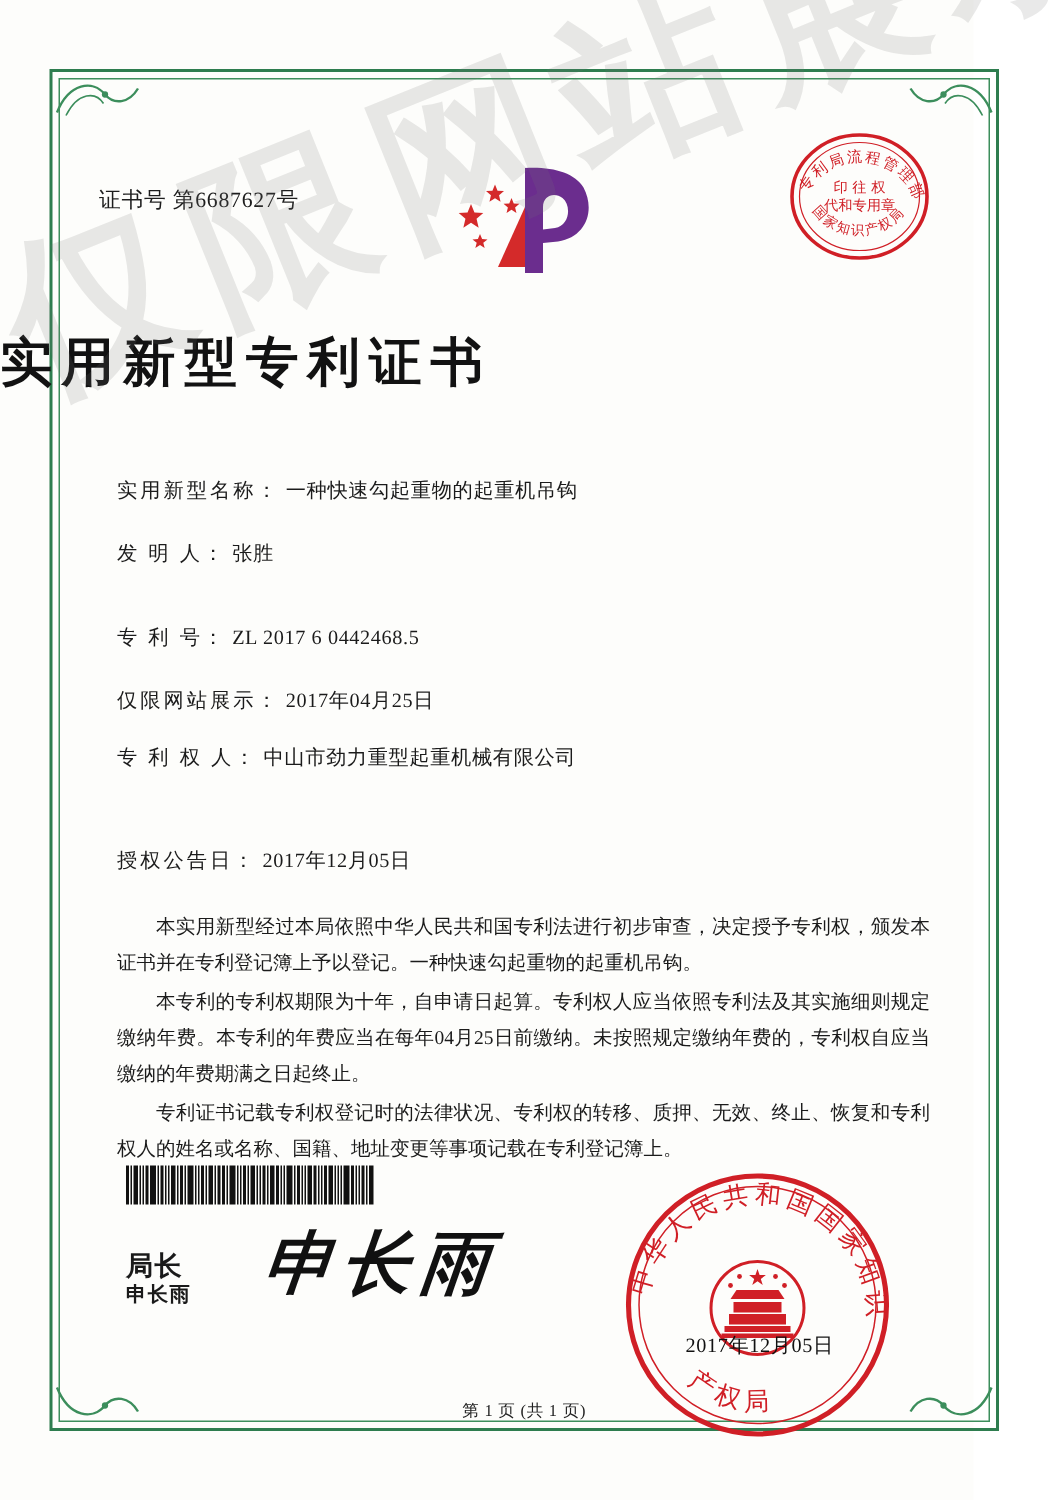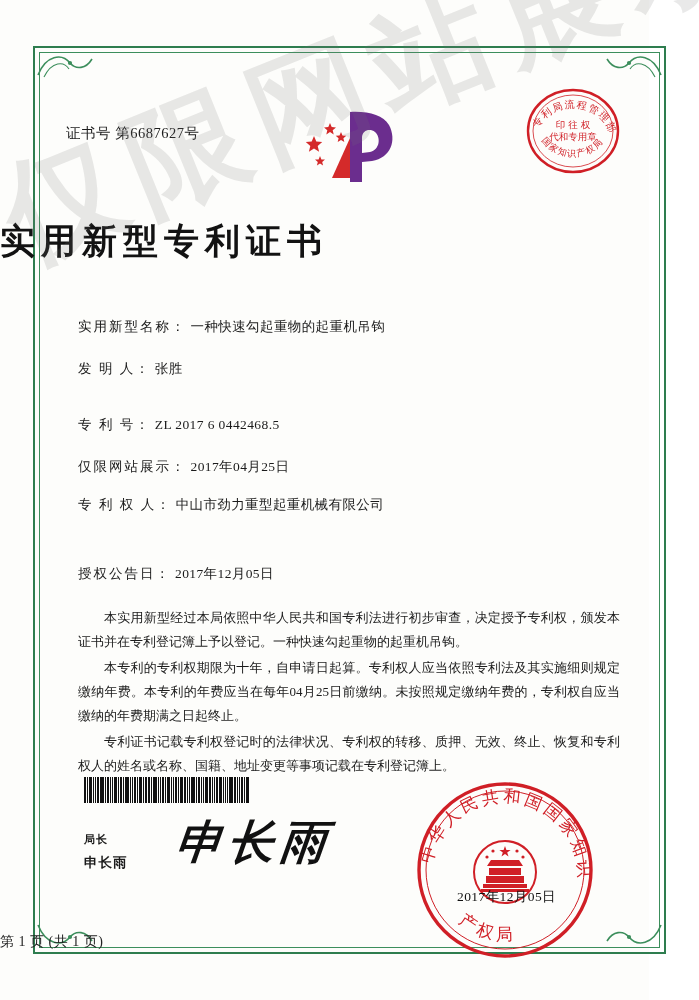--- a/index.html
+++ b/index.html
@@ -128,21 +128,21 @@
     display: block;
     background: #111;
     height: 100%;
     margin-right: 1px;
   }
 
   
   .sig-label {
     position: absolute;
     left: 84px; top: 832px;
-    font-size: 11px;
+    font-size: 18px;
     font-weight: bold;
     letter-spacing: 1px;
   }
   .sig-name {
     position: absolute;
     left: 84px; top: 854px;
     font-size: 13.5px;
     font-weight: bold;
     letter-spacing: 1px;
   }
@@ -172,21 +172,22 @@
     font-size: 13.5px;
     color: #111;
     letter-spacing: 0.4px;
   }
 
   
   .footer {
     position: absolute;
     left: 0; top: 933px;
     width: 699px;
-    font-size: 14px;
+    text-align: center;
+    font-size: 11px;
     color: #222;
     letter-spacing: 0.5px;
   }
 
   
   .watermark {
     position: absolute;
     left: -20px; top: 150px;
     width: 740px;
     font-size: 118px;

